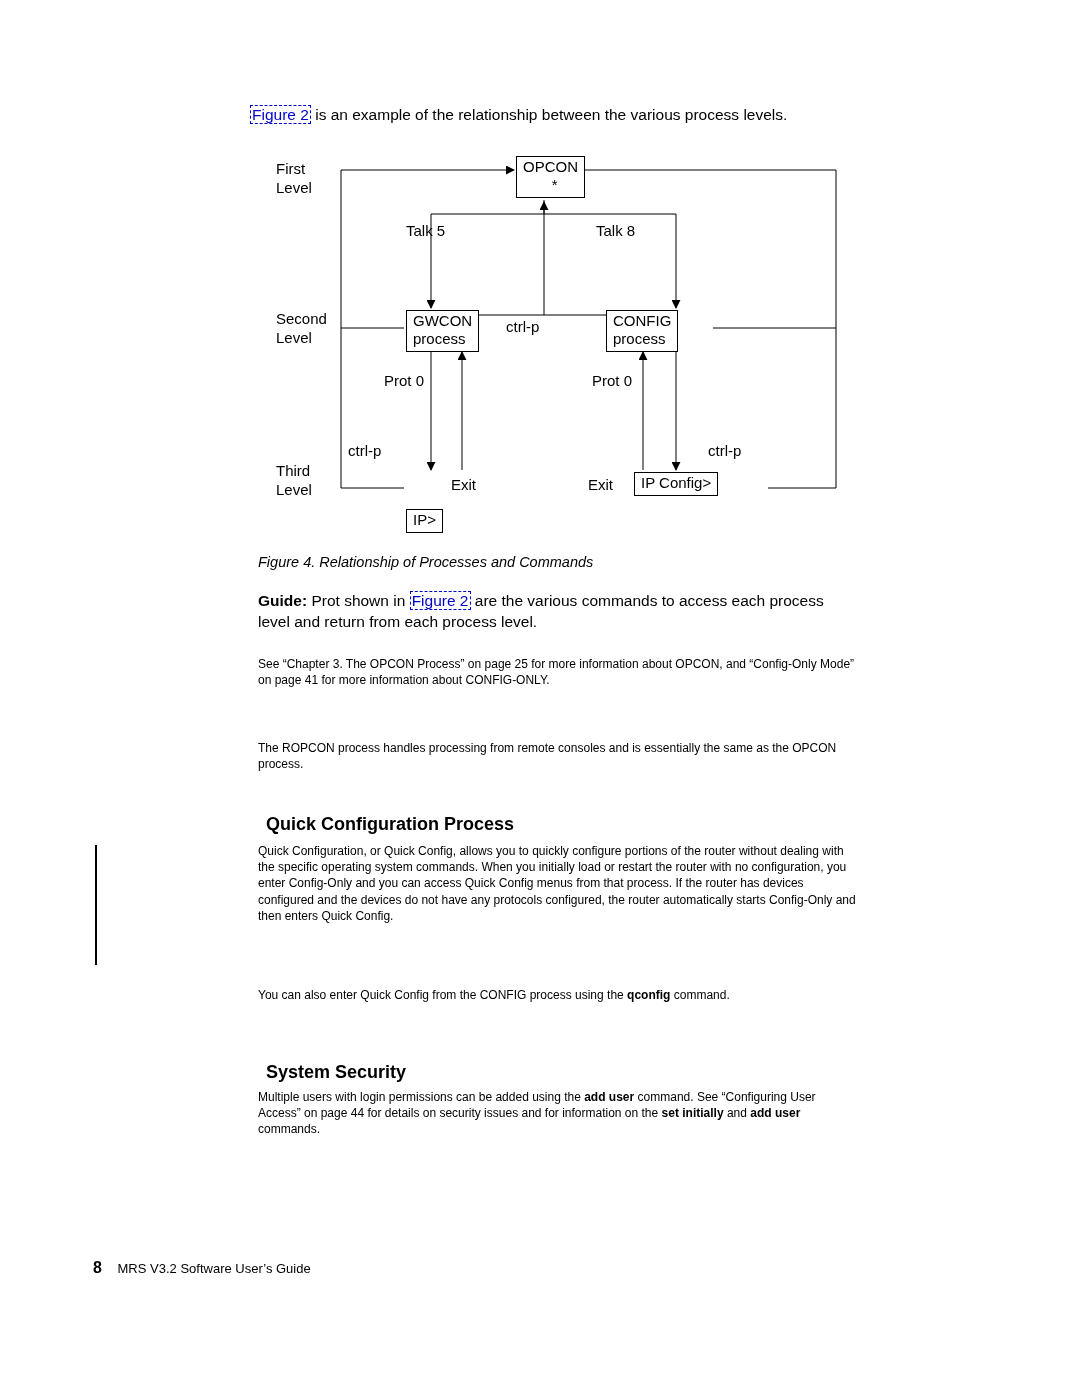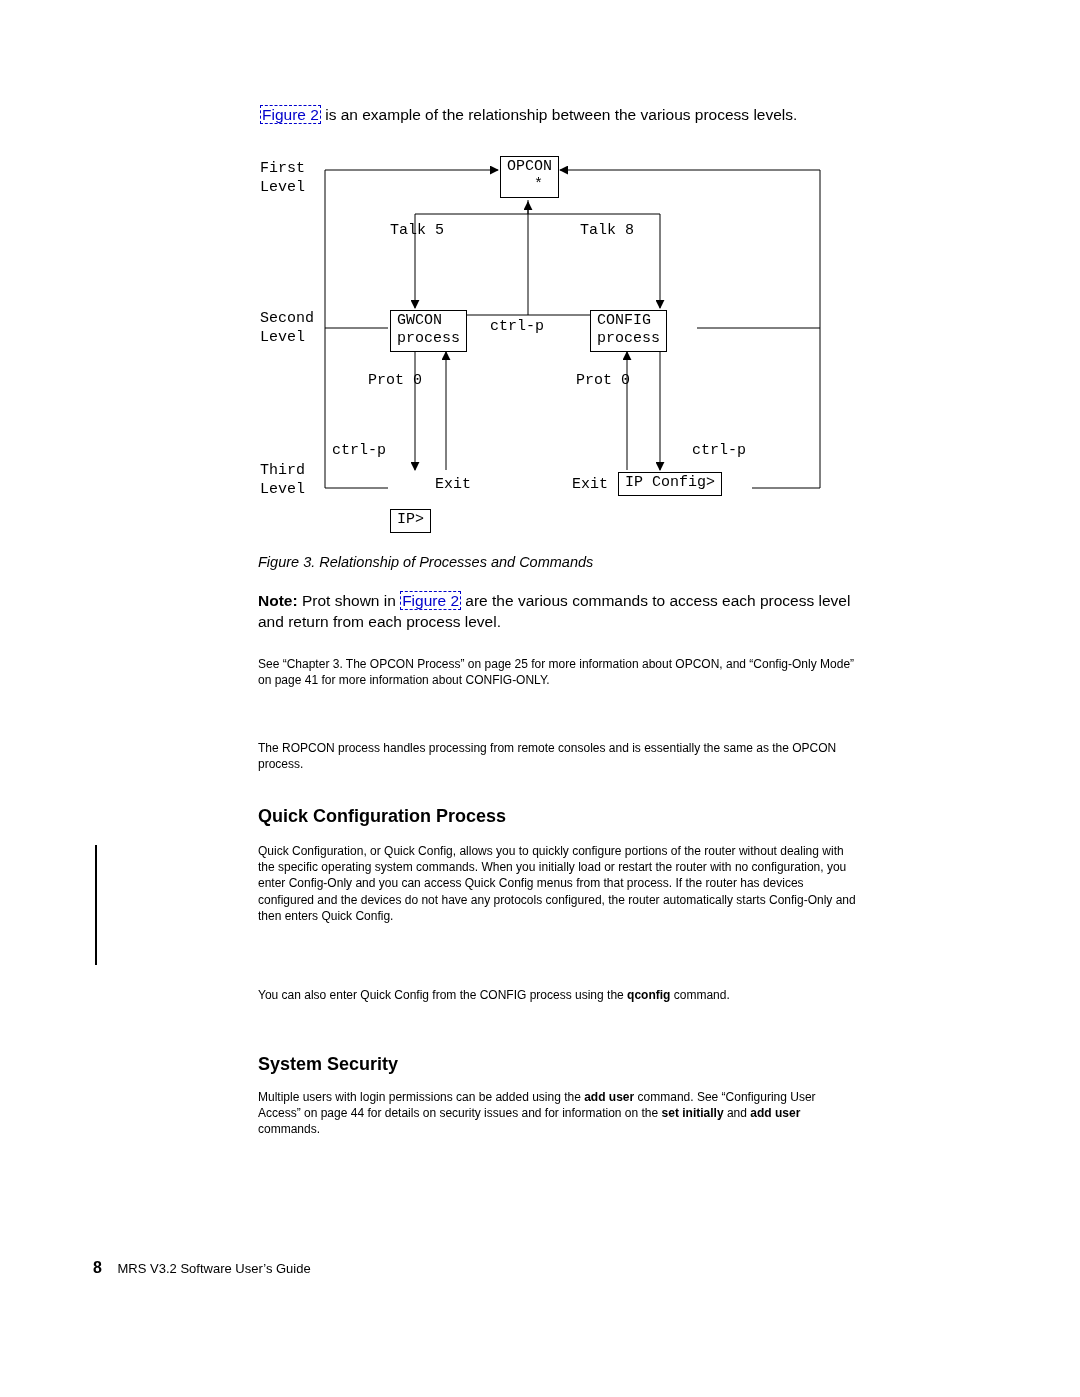--- a/index.html
+++ b/index.html
@@ -12,40 +12,40 @@
     font-family: Arial, Helvetica, sans-serif;
     color: #000;
   }
   .page {
     position: relative;
     width: 1080px;
     height: 1397px;
   }
   .content {
     position: absolute;
-    left: 260px;
+    left: 250px;
     top: 105px;
     width: 600px;
   }
   .intro {
     font-size: 15.5px;
     line-height: 1.35;
   }
   .figlink {
     color: #0000cc;
     border: 1px dashed #0000cc;
     padding: 0 1px;
   }
   .diagram {
     position: absolute;
-    left: 260px;
+    left: 276px;
     top: 150px;
     width: 600px;
     height: 360px;
-    font-family: Liberation Mono, monospace;
+    font-family: Liberation Sans, sans-serif;
     font-size: 15px;
   }
   .dlabel {
     position: absolute;
     white-space: nowrap;
   }
   .dbox {
     position: absolute;
     border: 1px solid #000;
     padding: 1px 6px 3px 6px;
@@ -83,21 +83,21 @@
     font-size: 12px;
     line-height: 1.35;
   }
   .para-see   { top: 656px; }
   .para-rop   { top: 740px; }
   h3.section {
     position: absolute;
     left: 258px;
     font-size: 18px;
     font-weight: bold;
-    margin: 0;
+    margin: 8px;
   }
   .h-quick { top: 806px; }
   .para-qc1 { top: 843px; }
   .para-qc2 { top: 987px; }
   .h-sec   { top: 1054px; }
   .para-sec{ top: 1089px; }
   .revbar {
     position: absolute;
     left: 95px;
     width: 2px;
@@ -183,24 +183,24 @@
 
     <div class="dlabel" style="left:72px; top:292px;">ctrl-p</div>
     <div class="dlabel" style="left:432px; top:292px;">ctrl-p</div>
 
     <div class="dbox" style="left:130px; top:322px;margin-top:37px;">IP&gt;</div>
     <div class="dlabel" style="left:175px; top:326px;">Exit</div>
     <div class="dlabel" style="left:312px; top:326px;">Exit</div>
     <div class="dbox" style="left:358px; top:322px;">IP Config&gt;</div>
   </div>
 
-  <div class="figcap">Figure 3. Relationship of Processes and Commands</div>
+  <div class="figcap">Figure 4. Relationship of Processes and Commands</div>
 
   <div class="note">
-    <b>Note:</b><span> Prot shown in </span><span class="figlink">Figure 2</span><span style="display:inline"> are the various commands to access each process level and return from each process level.</span>
+    <b>Guide:</b><span> Prot shown in </span><span class="figlink">Figure 2</span><span style="display:inline"> are the various commands to access each process level and return from each process level.</span>
     <div style="padding-left:48px; margin-top:-20px;">
       <span style="visibility:hidden">X</span>
     </div>
   </div>
 
   <style>
     .note { text-indent: 0; }
     .note span:last-of-type { }
     .note { padding-left: 0; }
     .note { display:block; }

